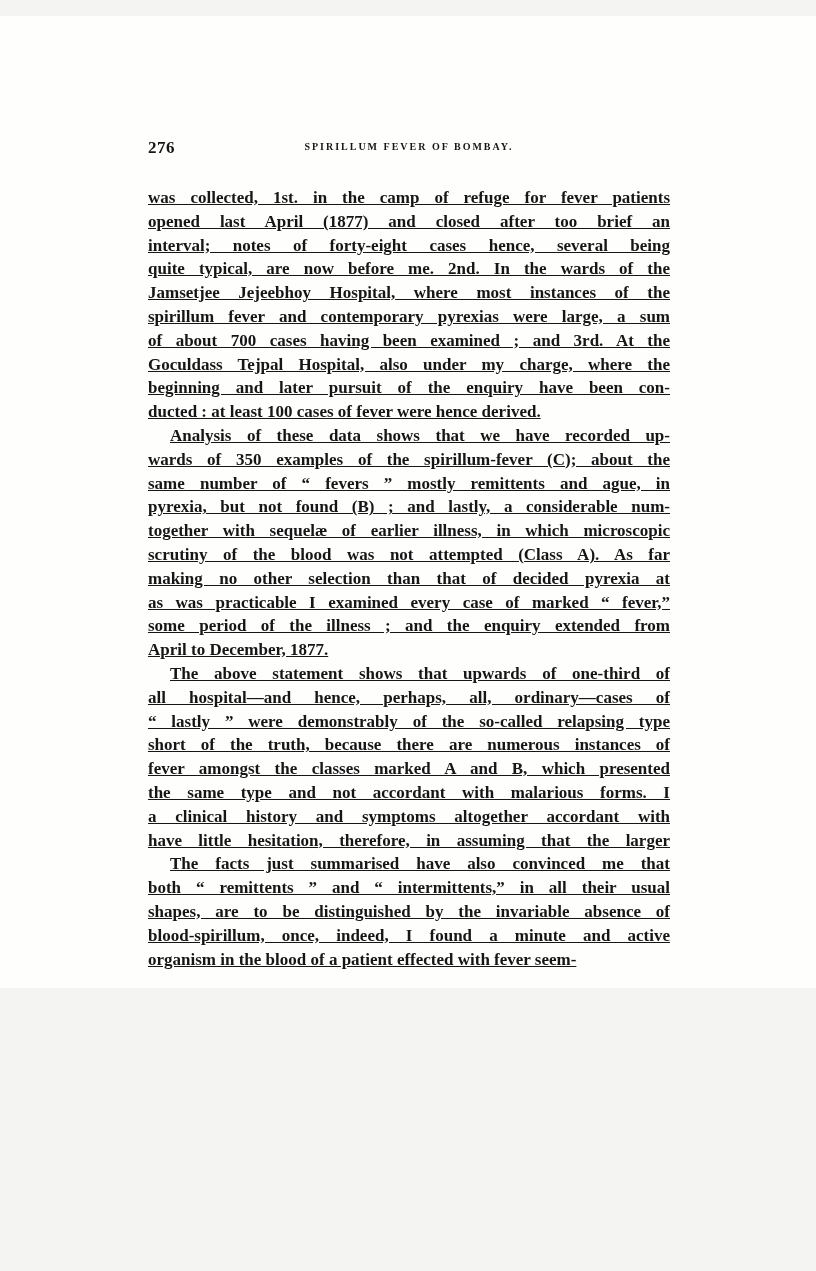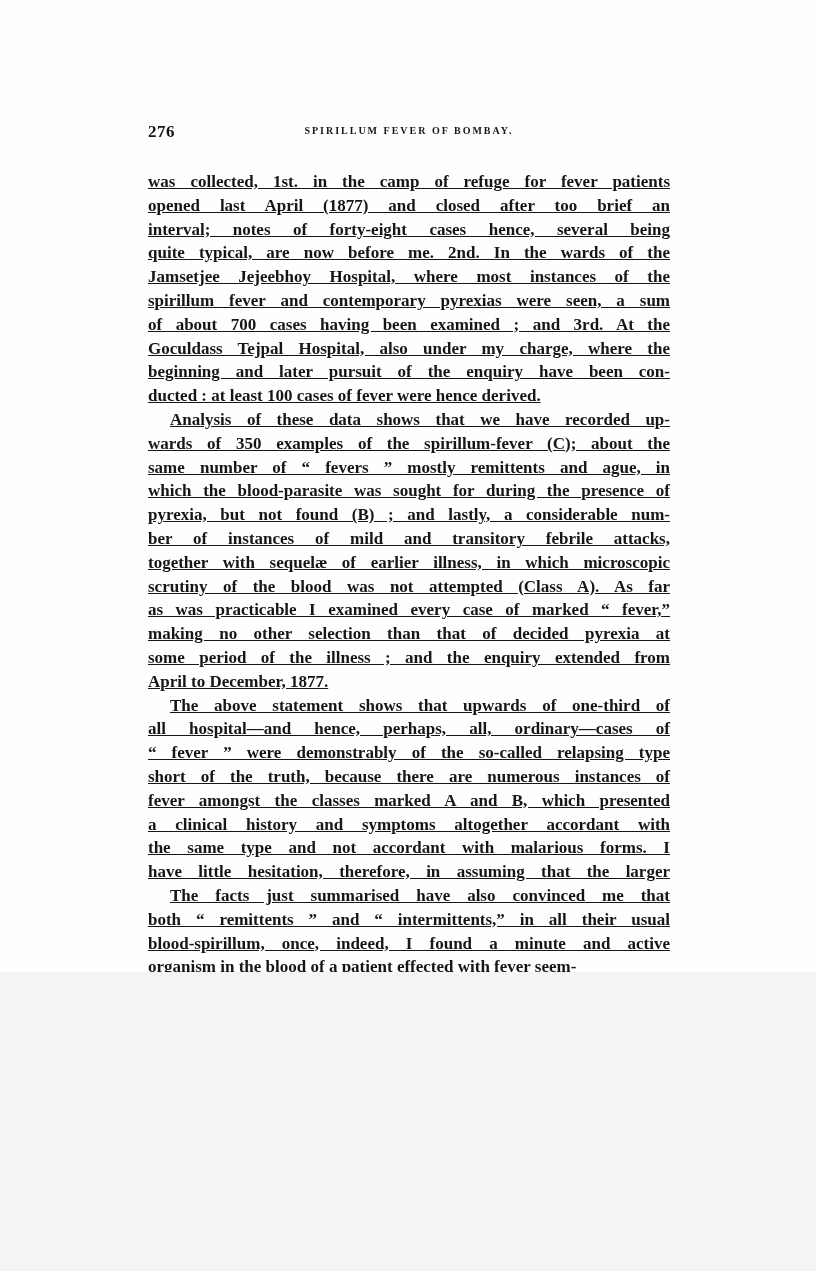--- a/index.html
+++ b/index.html
@@ -4,21 +4,21 @@
 <style>
   html, body {
     margin: 0;
     padding: 0;
     background: #f4f4f2;
   }
   .page {
     position: relative;
     width: 816px;
     height: 972px;
-    margin: 0 auto;
+    margin: 16px auto;
     background: #fefefd;
     color: #161616;
     font-family: "Liberation Serif", "DejaVu Serif", serif;
     font-weight: bold;
     overflow: hidden;
   }
   .content {
     position: absolute;
     left: 148px;
     top: 122px;
@@ -70,44 +70,43 @@
     <div class="header">
       <span class="page-number">276</span>
       <span class="running-title">SPIRILLUM FEVER OF BOMBAY.</span>
     </div>
     <div class="body-text">
         <div class="line">was collected, 1st. in the camp of refuge for fever patients</div>
         <div class="line">opened last April (1877) and closed after too brief an</div>
         <div class="line">interval; notes of forty-eight cases hence, several being</div>
         <div class="line">quite typical, are now before me. 2nd. In the wards of the</div>
         <div class="line">Jamsetjee Jejeebhoy Hospital, where most instances of the</div>
-        <div class="line">spirillum fever and contemporary pyrexias were seen, a sum</div>
+        <div class="line">spirillum fever and contemporary pyrexias were large, a sum</div>
         <div class="line">of about 700 cases having been examined ; and 3rd. At the</div>
         <div class="line">Goculdass Tejpal Hospital, also under my charge, where the</div>
         <div class="line">beginning and later pursuit of the enquiry have been con-</div>
         <div class="line last">ducted : at least 100 cases of fever were hence derived.</div>
         <div class="line indent">Analysis of these data shows that we have recorded up-</div>
         <div class="line">wards of 350 examples of the spirillum-fever (C); about the</div>
         <div class="line">same number of “ fevers ” mostly remittents and ague, in</div>
-        <div class="line">which the blood-parasite was sought for during the presence of</div>
         <div class="line">pyrexia, but not found (B) ; and lastly, a considerable num-</div>
-        <div class="line">ber of instances of mild and transitory febrile attacks,</div>
         <div class="line">together with sequelæ of earlier illness, in which microscopic</div>
         <div class="line">scrutiny of the blood was not attempted (Class A).  As far</div>
+        <div class="line">making no other selection than that of decided pyrexia at</div>
         <div class="line">as was practicable I examined every case of marked “ fever,”</div>
-        <div class="line">making no other selection than that of decided pyrexia at</div>
         <div class="line">some period of the illness ; and the enquiry extended from</div>
         <div class="line last">April to December, 1877.</div>
         <div class="line indent">The above statement shows that upwards of one-third of</div>
         <div class="line">all hospital—and hence, perhaps, all, ordinary—cases of</div>
-        <div class="line">“ fever ” were demonstrably of the so-called relapsing type</div>
+        <div class="line">“ lastly ” were demonstrably of the so-called relapsing type</div>
         <div class="line">short of the truth, because there are numerous instances of</div>
         <div class="line">fever amongst the classes marked A and B, which presented</div>
+        <div class="line">the same type and not accordant with malarious forms.  I</div>
         <div class="line">a clinical history and symptoms altogether accordant with</div>
-        <div class="line">the same type and not accordant with malarious forms.  I</div>
         <div class="line">have little hesitation, therefore, in assuming that the larger</div>
         <div class="line indent">The facts just summarised have also convinced me that</div>
         <div class="line">both “ remittents ” and “ intermittents,” in all their usual</div>
+        <div class="line">shapes, are to be distinguished by the invariable absence of</div>
         <div class="line">blood-spirillum, once, indeed, I found a minute and active</div>
         <div class="line last">organism in the blood of a patient effected with fever seem-</div>
       </div>
   </div>
 </div>
 
 </body></html>

